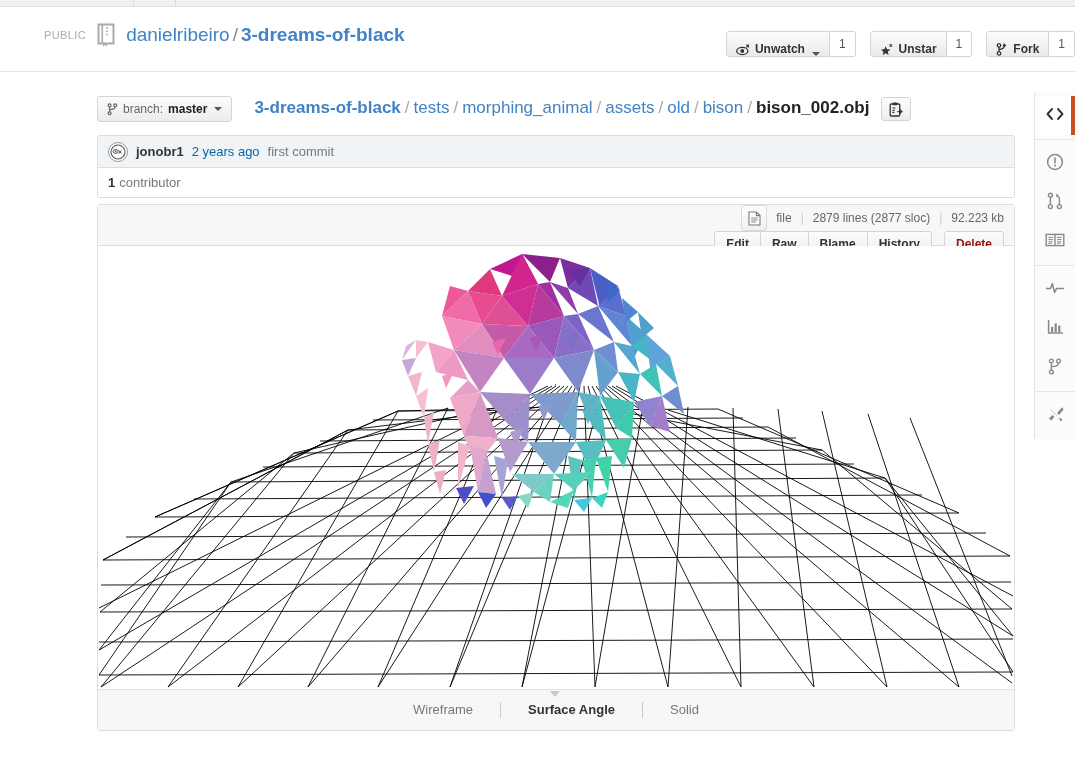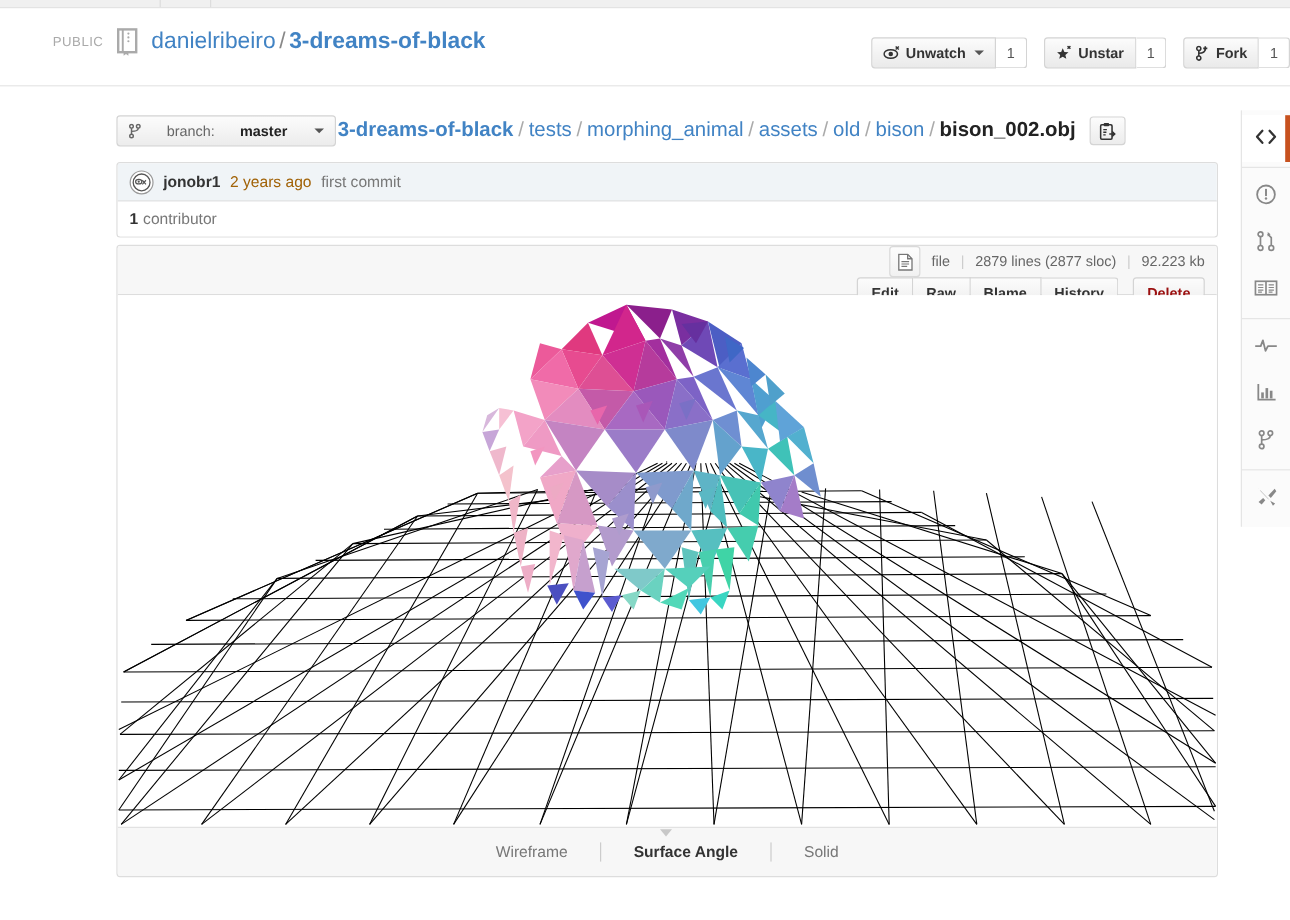--- a/index.html
+++ b/index.html
@@ -83,21 +83,21 @@
     display: flex;
     align-items: stretch;
   }
   .btn-group {
     display: flex;
     align-items: stretch;
     margin-left: 14px;
   }
   .gh-btn {
     display: flex;
-    align-items: center;
+    align-items: flex-end;
     gap: 5px;
     height: 26px;
     padding: 0 9px;
     box-sizing: border-box;
     background: linear-gradient(#fcfcfc, #eaeaea);
     border: 1px solid #d4d4d4;
     border-radius: 3px 0 0 3px;
     font-size: 12px;
     font-weight: bold;
     color: #333;
@@ -136,31 +136,31 @@
   
   #breadcrumb-row {
     display: flex;
     align-items: center;
     height: 34px;
     margin-bottom: 9px;
   }
   .branch-select {
     display: flex;
     align-items: center;
-    gap: 21px;
+    gap: 5px;
     height: 26px;
     padding: 0 9px;
     box-sizing: border-box;
     background: linear-gradient(#fcfcfc, #ececec);
     border: 1px solid #d4d4d4;
     border-radius: 3px;
     font-size: 12px;
     color: #666;
     cursor: pointer;
-    margin-right: 1px;
+    margin-right: 22px;
   }
   .branch-select b { color: #222; }
   .path-crumbs {
     font-size: 17px;
     font-weight: bold;
     white-space: nowrap;
     line-height: 20px;
   }
   .path-crumbs a {
     color: #4183c4;
@@ -206,21 +206,21 @@
     border-radius: 50%;
     border: 1px solid #999;
     background: #fff;
     display: flex;
     align-items: center;
     justify-content: center;
     flex: none;
     overflow: hidden;
   }
   .commit-author { font-weight: bold; color: #333; }
-  .commit-time { color: #a16207; }
+  .commit-time { color: #0369a1; }
   .commit-msg { color: #777777; }
   .contrib-row {
     height: 29px;
     display: flex;
     align-items: center;
     padding: 0 10px;
     background: #ffffff;
     font-size: 13px;
     color: #777777;
   }

